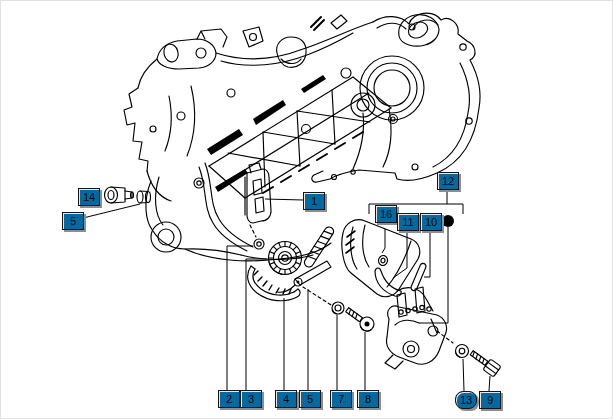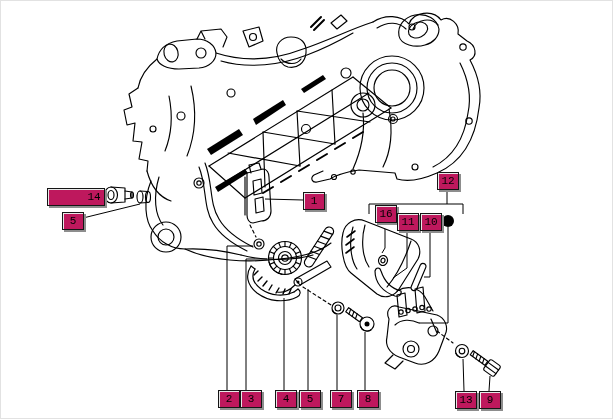--- a/index.html
+++ b/index.html
@@ -7,24 +7,24 @@
     position:relative;width:613px;height:419px;background:#ffffff;
     border:1px solid #e2e2e2;box-sizing:border-box;overflow:hidden;
     font-family:"Liberation Sans",sans-serif;
   }
   svg.layer{position:absolute;left:0;top:0;width:613px;height:419px;}
   #art path,#art line,#art circle,#art ellipse,#art rect,#art polyline{
     vector-effect:non-scaling-stroke;
   }
   .callout{
     position:absolute;width:20px;height:16px;
-    background:#be185d;border:1px solid #151515;
+    background:#0369a1;border:1px solid #151515;
     box-shadow:2px 2px 0 #8d8d8d, inset 1px 1px 0 #e8e8e8;
     display:flex;align-items:center;justify-content:center;
-    font-size:11px;line-height:1;color:#000;cursor:pointer;user-select:none;font-family:Liberation Mono, monospace;
+    font-size:11px;line-height:1;color:#000;cursor:pointer;user-select:none;
   }
 </style>
 </head>
 <body>
 
 <div class="stage" id="stage">
 
   <svg class="layer" id="art" viewBox="0 0 613 419" fill="none" stroke="#000" stroke-width="1.15" stroke-linecap="round" stroke-linejoin="round">
 
     <g>
@@ -262,29 +262,29 @@
       <polyline points="307,389 307,288" fill="none" stroke="#000000" stroke-width="1"></polyline>
       <polyline points="336,389 336,314" fill="none" stroke="#000000" stroke-width="1"></polyline>
       <polyline points="364,389 364,331" fill="none" stroke="#000000" stroke-width="1"></polyline>
       <polyline points="463,390 462,358" fill="none" stroke="#000000" stroke-width="1"></polyline>
       <polyline points="488,390 489,375" fill="none" stroke="#000000" stroke-width="1"></polyline>
       <polyline points="447,226 447,322 418,322" fill="none" stroke="#000000" stroke-width="1"></polyline>
       <circle cx="447" cy="220" r="6" fill="#000000"></circle>
     </svg>
 
   <div id="callouts">
-      <div class="callout" style="left: 46px; top: 187px; width: 20px; height: 16px; padding-left: 36px;">14</div>
+      <div class="callout" style="left: 77px; top: 187px; width: 20px; height: 16px;">14</div>
       <div class="callout" style="left: 61px; top: 211px; width: 20px; height: 16px;">5</div>
       <div class="callout" style="left: 302px; top: 191px; width: 20px; height: 16px;">1</div>
       <div class="callout" style="left: 436px; top: 171px; width: 20px; height: 16px;">12</div>
       <div class="callout" style="left: 374px; top: 204px; width: 20px; height: 16px;">16</div>
       <div class="callout" style="left: 396px; top: 212px; width: 20px; height: 16px;">11</div>
       <div class="callout" style="left: 419px; top: 212px; width: 20px; height: 16px; text-align: center;">10</div>
       <div class="callout" style="left: 217px; top: 389px; width: 20px; height: 16px;">2</div>
       <div class="callout" style="left: 239px; top: 389px; width: 20px; height: 16px;">3</div>
       <div class="callout" style="left: 274px; top: 389px; width: 20px; height: 16px;">4</div>
       <div class="callout" style="left: 298px; top: 389px; width: 20px; height: 16px;">5</div>
       <div class="callout" style="left: 329px; top: 389px; width: 20px; height: 16px;">7</div>
       <div class="callout" style="left: 356px; top: 389px; width: 20px; height: 16px;">8</div>
-      <div class="callout" style="left: 454px; top: 390px; width: 20px; height: 16px;">13</div>
+      <div class="callout" style="left: 454px; top: 390px; width: 20px; height: 16px; border-radius: 8px;">13</div>
       <div class="callout" style="left: 478px; top: 390px; width: 20px; height: 16px;">9</div>
     </div>
 </div>
 
 </body></html>

